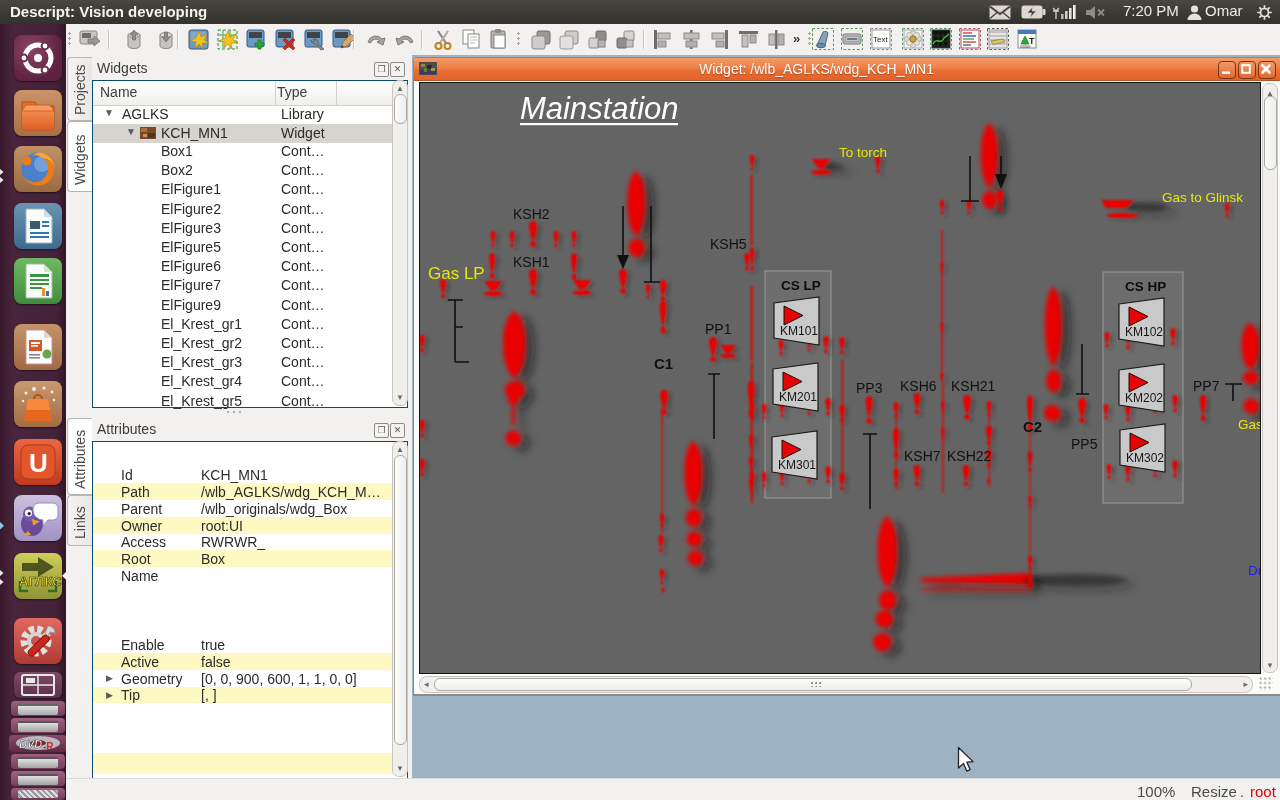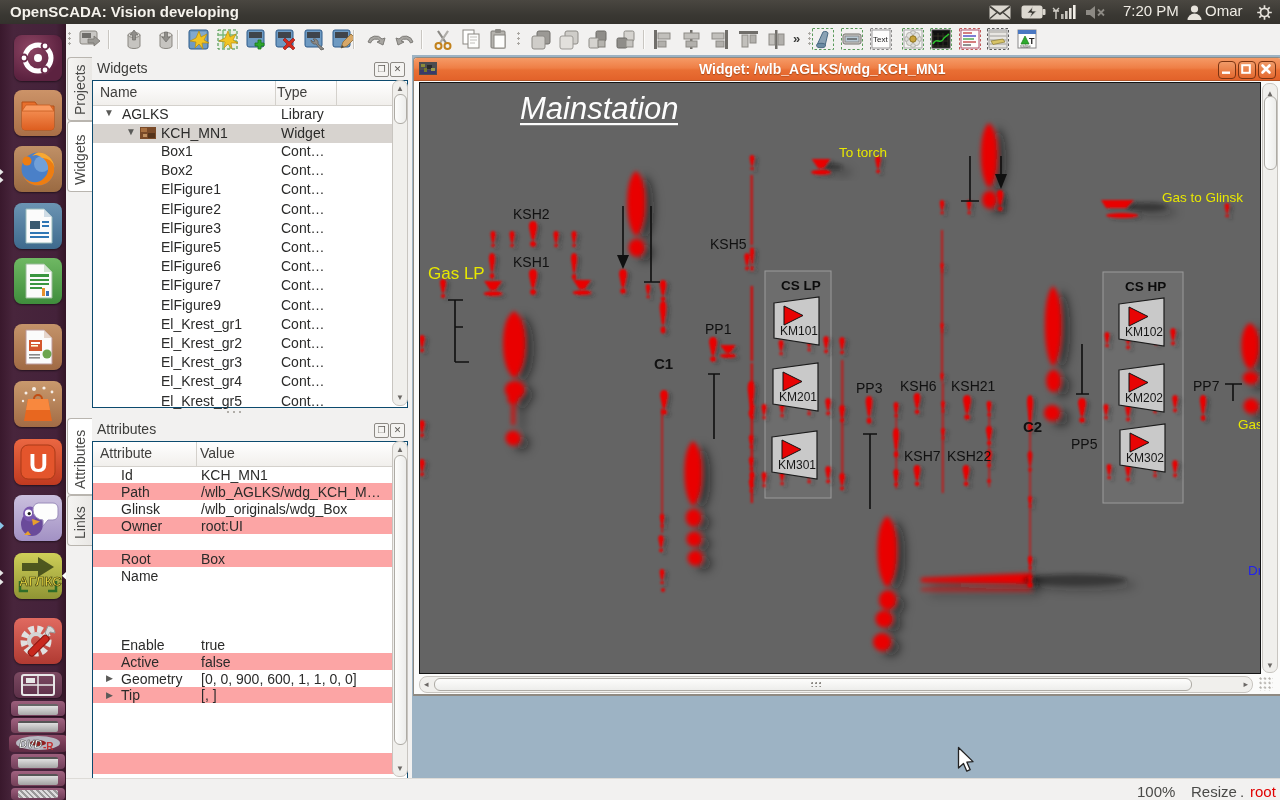--- a/index.html
+++ b/index.html
@@ -22,39 +22,39 @@
 
 #dock{position:absolute;left:66px;top:55px;width:346px;height:723px;background:#f2f1f0}
 .vtab{position:absolute;left:1px;width:24px;background:linear-gradient(90deg,#f5f4f2,#e9e7e4);border:1px solid #b9b5af;border-right:none;border-radius:4px 0 0 4px;color:#4a4a48;font-size:14px}
 .vtab.sel{background:#ffffff}
 .vtab span{position:absolute;left:4px;transform-origin:0 0;transform:rotate(-90deg);white-space:nowrap}
 .ptitle{position:absolute;left:31px;font-size:14px;color:#3c3c3a}
 .pbtn{position:absolute;width:13px;height:13px;border:1px solid #8d8a85;border-radius:2px;background:#f4f3f1;color:#5c5955;font-size:9px;line-height:12px;text-align:center}
 .tbl{position:absolute;background:#ffffff;border:1px solid #0c4a6e}
 .thead{position:absolute;left:0;top:0;right:0;height:24px;background:linear-gradient(#ffffff,#f1efec);border-bottom:1px solid #d4d1cc;color:#3f3e3c;font-size:14px}
 .trow{position:absolute;left:0;right:0;font-size:14px;color:#2b2b2a;white-space:nowrap}
-.gray{background:#fca5a5}
+.gray{background:#fef9c3}
 .selrow{background:#d7d3cf}
 
 .sbv{position:absolute;width:14px;background:#f0efec;border:1px solid #c8c5c0;border-radius:7px}
 .sbh{position:absolute;height:15px;background:#f0efec;border:1px solid #c8c5c0;border-radius:8px}
 .sbthumb{position:absolute;background:linear-gradient(90deg,#fdfdfc,#ededeb);border:1px solid #aeaba5;border-radius:6px}
 .sbthumbh{position:absolute;background:linear-gradient(#fdfdfc,#ededeb);border:1px solid #aeaba5;border-radius:6px}
 
 #mdi{position:absolute;left:412px;top:55px;width:868px;height:723px;background:#9db3c4}
 #win{position:absolute;left:413px;top:57px;width:867px;height:636px;background:#fbfbfa;border:1px solid #8f8a82;border-bottom:2px solid #8f8a82;border-radius:4px 4px 0 0}
 #wtitle{position:absolute;left:0px;top:0px;width:100%;height:22px;border-radius:3px 3px 0 0;
- background:linear-gradient(#f59a66,#ef7f46 45%,#e96f34 55%,#e2622a);border-bottom:1px solid #b55527;color:#ffffff;font-weight:bold;font-size:14px}
+ background:linear-gradient(#f59a66,#ef7f46 45%,#e96f34 55%,#e2622a);border-bottom:1px solid #b55527;color:#ffffff;font-weight:normal;font-size:14px}
 .wbtn{position:absolute;top:3px;width:16px;height:16px;border:1px solid #7a3413;border-radius:4px;background:linear-gradient(#f09a68,#e4692f)}
 #statusbar{position:absolute;left:66px;top:778px;width:1214px;height:22px;background:#f2f1f0;border-top:1px solid #dddbd7;font-size:15px;color:#4a4a48}
 </style></head>
 <body>
 <div id="scr">
 <div id="topbar">
-  <div class="title">OpenSCADA: Vision developing</div>
+  <div class="title">Descript: Vision developing</div>
   <div class="tr" style="left:1123px">7:20 PM</div>
   <div class="tr" style="left:1205px">Omar</div>
   <svg class="abs" style="left:989px;top:5px" width="22" height="15">
         <rect x="0.5" y="0.5" width="21" height="14" rx="1.5" fill="#dcd8d0"></rect>
         <path d="M1,1.5 L11,9 L21,1.5" fill="none" stroke="#45433e" stroke-width="1.8"></path>
         <path d="M1,13.5 L8,7.5 M21,13.5 L14,7.5" fill="none" stroke="#45433e" stroke-width="1.4"></path>
       </svg>
   <svg class="abs" style="left:1021px;top:5px" width="25" height="14">
         <rect x="0.5" y="0.5" width="21" height="13" rx="2.5" fill="#dcd8d0"></rect>
         <rect x="21.5" y="4" width="3" height="6" rx="1" fill="#dcd8d0"></rect>
@@ -534,40 +534,39 @@
     <div class="sbthumb" style="left:1px;top:13px;width:11px;height:28px"></div>
     <div style="position:absolute;left:3px;bottom:3px;color:#6b6865;font-size:8px">▼</div>
   </div>
 
   <div style="position:absolute;left:160px;top:355px;width:18px;height:5px;background-image:radial-gradient(circle at 2px 2px,#b0ada8 1.1px,transparent 1.3px);background-size:6px 6px"></div>
 
   <div class="ptitle" style="top:366px">Attributes</div>
   <div class="pbtn" style="left:308px;top:368px">❐</div>
   <div class="pbtn" style="left:324px;top:368px">✕</div>
   <div class="tbl" style="left:26px;top:386px;width:314px;height:336px">
-    <div class="thead">
-          <span style="position:absolute;left:7px;top:3px">Attribute</span>
-          <span style="position:absolute;left:107px;top:3px">Value</span>
-      <div style="position:absolute;left:103px;top:0;width:1px;height:24px;background:#d4d1cc"></div>
-    </div>
     <div class="trow" style="top:24px;height:17px">
           <span style="position:absolute;left:28px;top:1px">Id</span>
           <span style="position:absolute;left:108px;top:1px">KCH_MN1</span>
         </div>
     <div class="trow gray" style="top:41px;height:17px">
           <span style="position:absolute;left:28px;top:1px">Path</span>
           <span style="position:absolute;left:108px;top:1px">/wlb_AGLKS/wdg_KCH_M…</span>
         </div>
     <div class="trow" style="top:58px;height:17px">
-          <span style="position:absolute;left:28px;top:1px">Glinsk</span>
+          <span style="position:absolute;left:28px;top:1px">Parent</span>
           <span style="position:absolute;left:108px;top:1px">/wlb_originals/wdg_Box</span>
         </div>
     <div class="trow gray" style="top:75px;height:17px">
           <span style="position:absolute;left:28px;top:1px">Owner</span>
           <span style="position:absolute;left:108px;top:1px">root:UI</span>
+        </div>
+    <div class="trow" style="top:92px;height:16px">
+          <span style="position:absolute;left:28px;top:0px">Access</span>
+          <span style="position:absolute;left:108px;top:0px">RWRWR_</span>
         </div>
     <div class="trow gray" style="top:108px;height:17px">
           <span style="position:absolute;left:28px;top:1px">Root</span>
           <span style="position:absolute;left:108px;top:1px">Box</span>
         </div>
     <div class="trow" style="top:125px;height:17px">
           <span style="position:absolute;left:28px;top:1px">Name</span>
         </div>
     <div class="trow" style="top:194px;height:17px">
           <span style="position:absolute;left:28px;top:1px">Enable</span>

